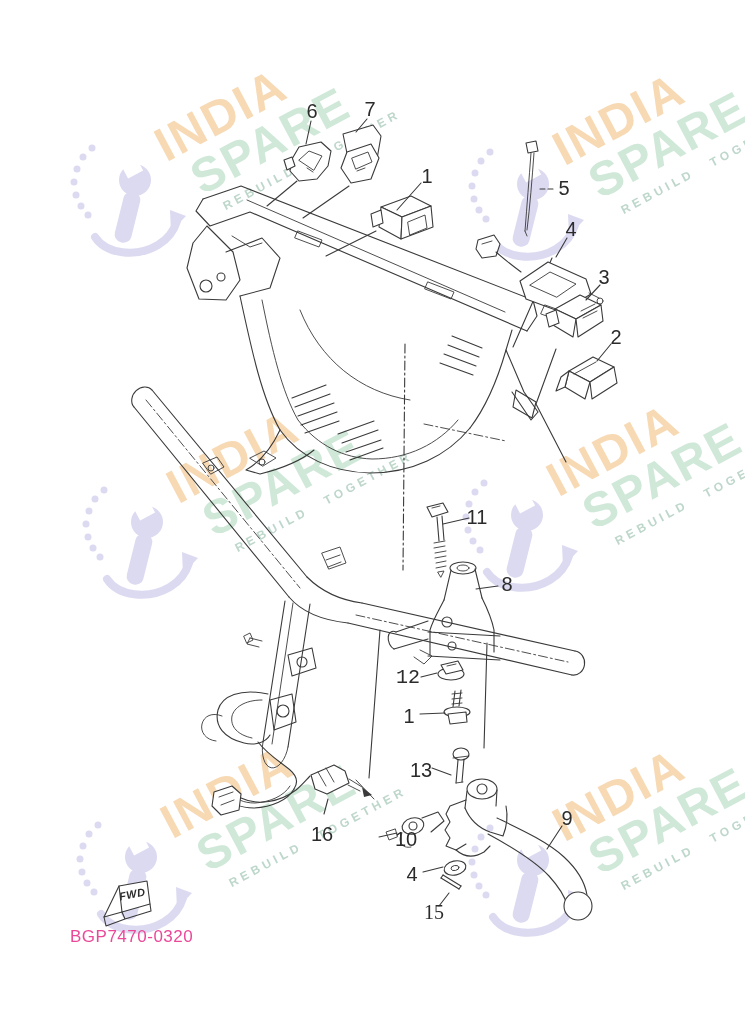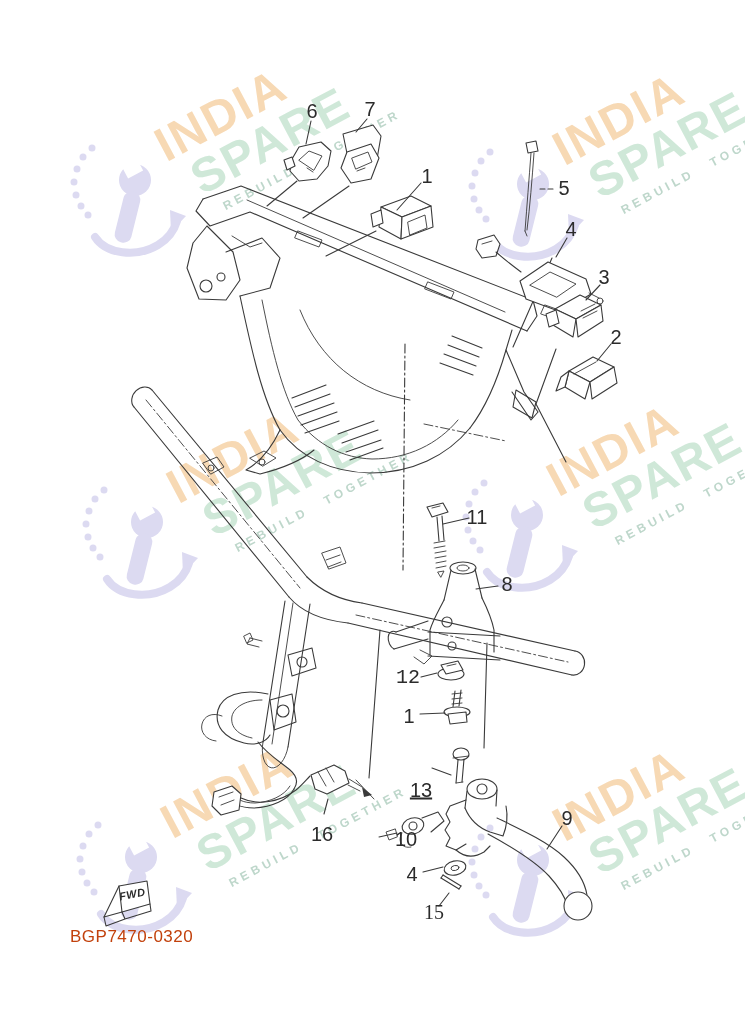--- a/index.html
+++ b/index.html
@@ -32,21 +32,21 @@
   #art .t{stroke-width:.9;}
 
   
   #callouts{position:absolute;inset:0;z-index:3;}
   .callout{position:absolute;transform:translate(-50%,-50%);
            font-size:20px;color:#2b2b2b;}
   .fwd{position:absolute;left:119px;top:888px;z-index:3;font-size:11px;
        font-weight:bold;font-style:italic;color:#2b2b2b;
        transform:rotate(-11deg);letter-spacing:.5px;}
   .code{position:absolute;left:70px;top:927px;z-index:3;font-size:17px;
-        color:#c2410c;letter-spacing:.5px;}
+        color:#ec4899;letter-spacing:.5px;}
 </style>
 </head>
 <body>
 
 <div class="stage">
 
   <div id="watermarks">
     <div class="wm" style="left: 70px; top: 58px;">
       <svg class="wm-icon" viewBox="0 0 120 118">
         <g fill="var(--wmi,#dcdaf1)">
@@ -444,21 +444,21 @@
       <div class="callout" style="left: 604px; top: 277px;">3</div>
       <div class="callout" style="left: 571px; top: 229px;">4</div>
       <div class="callout" style="left: 564px; top: 188px;">5</div>
       <div class="callout" style="left: 312px; top: 111px;">6</div>
       <div class="callout" style="left: 370px; top: 109px;">7</div>
       <div class="callout" style="left: 507px; top: 584px;">8</div>
       <div class="callout" style="left: 567px; top: 818px;">9</div>
       <div class="callout" style="left: 366px; top: 839px; margin-left: 40px;">10</div>
       <div class="callout" style="left: 477px; top: 517px;">11</div>
       <div class="callout" style="left: 408px; top: 677px; font-family: Liberation Mono, monospace;">12</div>
-      <div class="callout" style="left: 421px; top: 790px; text-decoration: underline;">13</div>
+      <div class="callout" style="left: 421px; top: 770px;">13</div>
       <div class="callout" style="left: 412px; top: 874px;">4</div>
       <div class="callout" style="left: 434px; top: 912px; font-family: Liberation Serif, serif;">15</div>
       <div class="callout" style="left: 322px; top: 834px;">16</div>
       <div class="callout" style="left: 409px; top: 716px;">1</div>
     </div>
 
   <div class="fwd">FWD</div>
   <div class="code">BGP7470-0320</div>
 </div>
 

